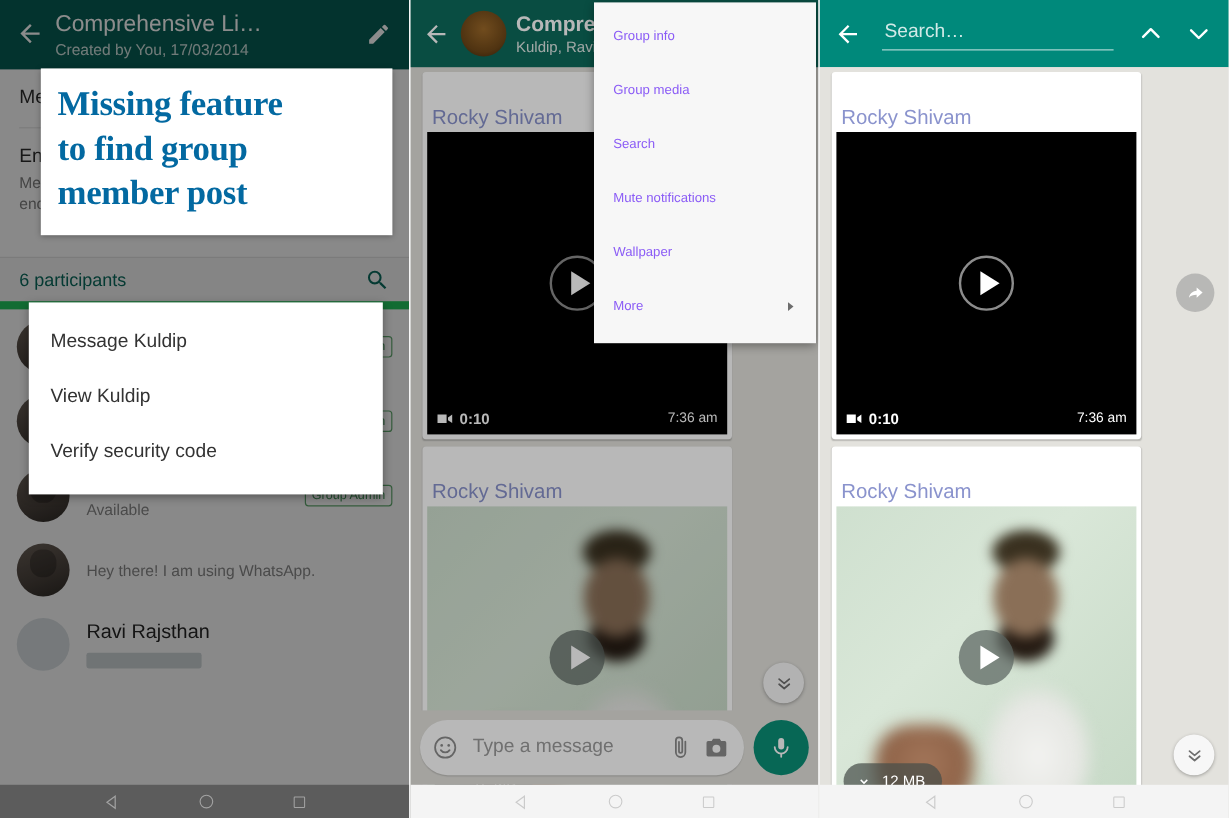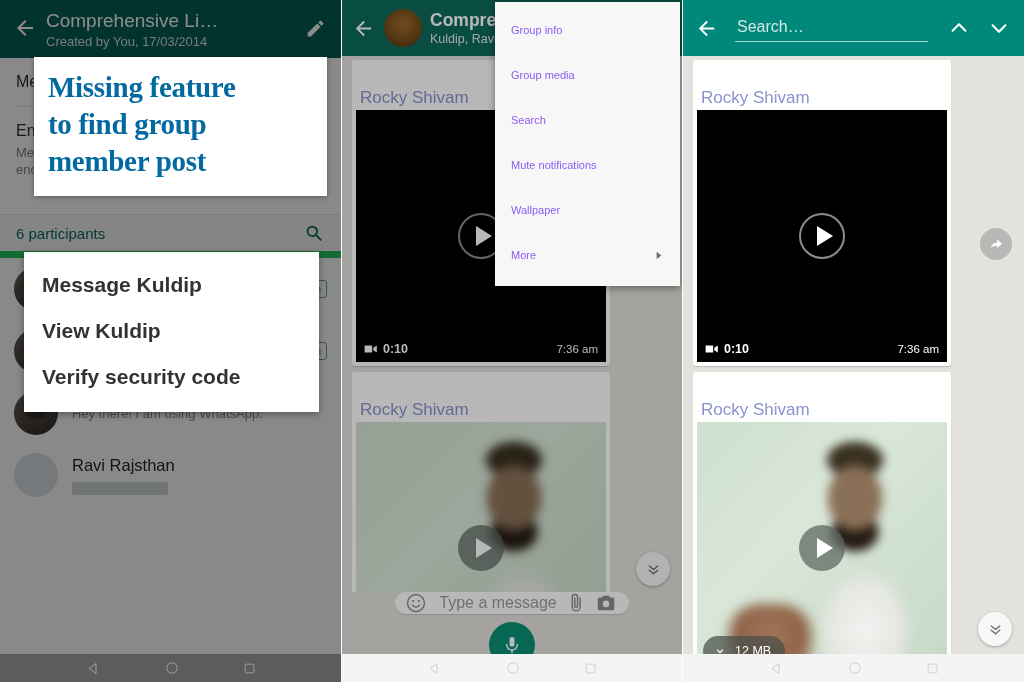--- a/index.html
+++ b/index.html
@@ -69,21 +69,21 @@
   .p1-callout-text {
     font-family: Liberation Serif, serif;
     font-weight: bold; font-size: 29px; line-height: 37px; color: #0369a1; letter-spacing: -0.3px;
   }
 
   
   .p1-menu {
     position: absolute; left: 24px; top: 252px; width: 295px; background: #ffffff; z-index: 60;
     box-shadow: 0 2px 7px rgba(0,0,0,0.38); padding: 10px 0 12px 0;
   }
-  .p1-menu-item { padding: 13px 18px; font-size: 21px; color: #333333; line-height: 20px; font-weight: bold; }
+  .p1-menu-item { padding: 13px 18px; font-size: 16px; color: #333333; line-height: 20px; }
 
   
   .p2-scrim { position:absolute; inset:0; background: rgba(0,0,0,0.28); z-index: 30; pointer-events:none; }
 
   .p2-header {
     position: relative; height: 56px; background: #0d6b5c; display: flex; align-items: center;
     padding: 0 8px 0 8px; gap: 8px; z-index: 10;
   }
   .p2-back { width: 26px; display:flex; align-items:center; justify-content:center; }
   .p2-avatar {
@@ -143,21 +143,21 @@
   .photo-time { position:absolute; right: 8px; bottom: 6px; color:#ffffff; font-size: 11.5px; text-shadow: 0 0 3px rgba(0,0,0,0.5); }
 
   .text-bubble {
     background:#ffffff; border-radius:3px; box-shadow: 0 1px 1px rgba(0,0,0,0.18);
     padding: 8px 10px 6px 10px; width: 258px;
   }
   .text-bubble .t { font-size: 15px; color: #1f1f1f; line-height: 20px; }
 
   .p2-inputbar {
     position:absolute; left:0; right:0; bottom: 28px; height: 62px; display:flex; align-items:center;
-    padding: 0 8px; gap: 8px; background: #e3e2dd; z-index: 12; flex-direction: column;
+    padding: 0 8px; gap: 8px; background: #e3e2dd; z-index: 12;
   }
   .p2-inputpill {
     flex: 1 1 auto; height: 46px; background:#ffffff; border-radius: 23px; display:flex; align-items:center;
     padding: 0 12px 0 10px; gap: 8px; box-shadow: 0 1px 1px rgba(0,0,0,0.14);
   }
   .p2-placeholder { flex:1 1 auto; color:#9b9b9b; font-size: 16px; position: relative; padding-left: 4px; }
   .mic-btn { width: 46px; height: 46px; border-radius:50%; background:#0a8f77; display:flex; align-items:center; justify-content:center; flex:0 0 auto; }
 
   .scroll-fab {
     position:absolute; width: 34px; height: 34px; border-radius:50%; background:#f7f7f7;
@@ -258,20 +258,28 @@
         <div class="p1-avatar"></div>
         <div class="p1-mem-text"></div>
         <div class="p1-admin">Group Admin</div>
       </div>
       <div class="p1-member">
         <div class="p1-avatar"></div>
         <div class="p1-mem-text"></div>
         <div class="p1-admin">Group Admin</div>
       </div>
 
+      <div class="p1-member">
+        <div class="p1-avatar"></div>
+        <div class="p1-mem-text">
+          <div class="p1-mem-name">Vikash Shivam 2</div>
+          <div class="p1-mem-status">Available</div>
+        </div>
+        <div class="p1-admin">Group Admin</div>
+      </div>
 
       <div class="p1-member">
         <div class="p1-avatar"></div>
         <div class="p1-mem-text">
           <div class="p1-mem-status">Hey there! I am using WhatsApp.</div>
         </div>
       </div>
 
       <div class="p1-member">
         <div class="p1-avatar blank"></div>

